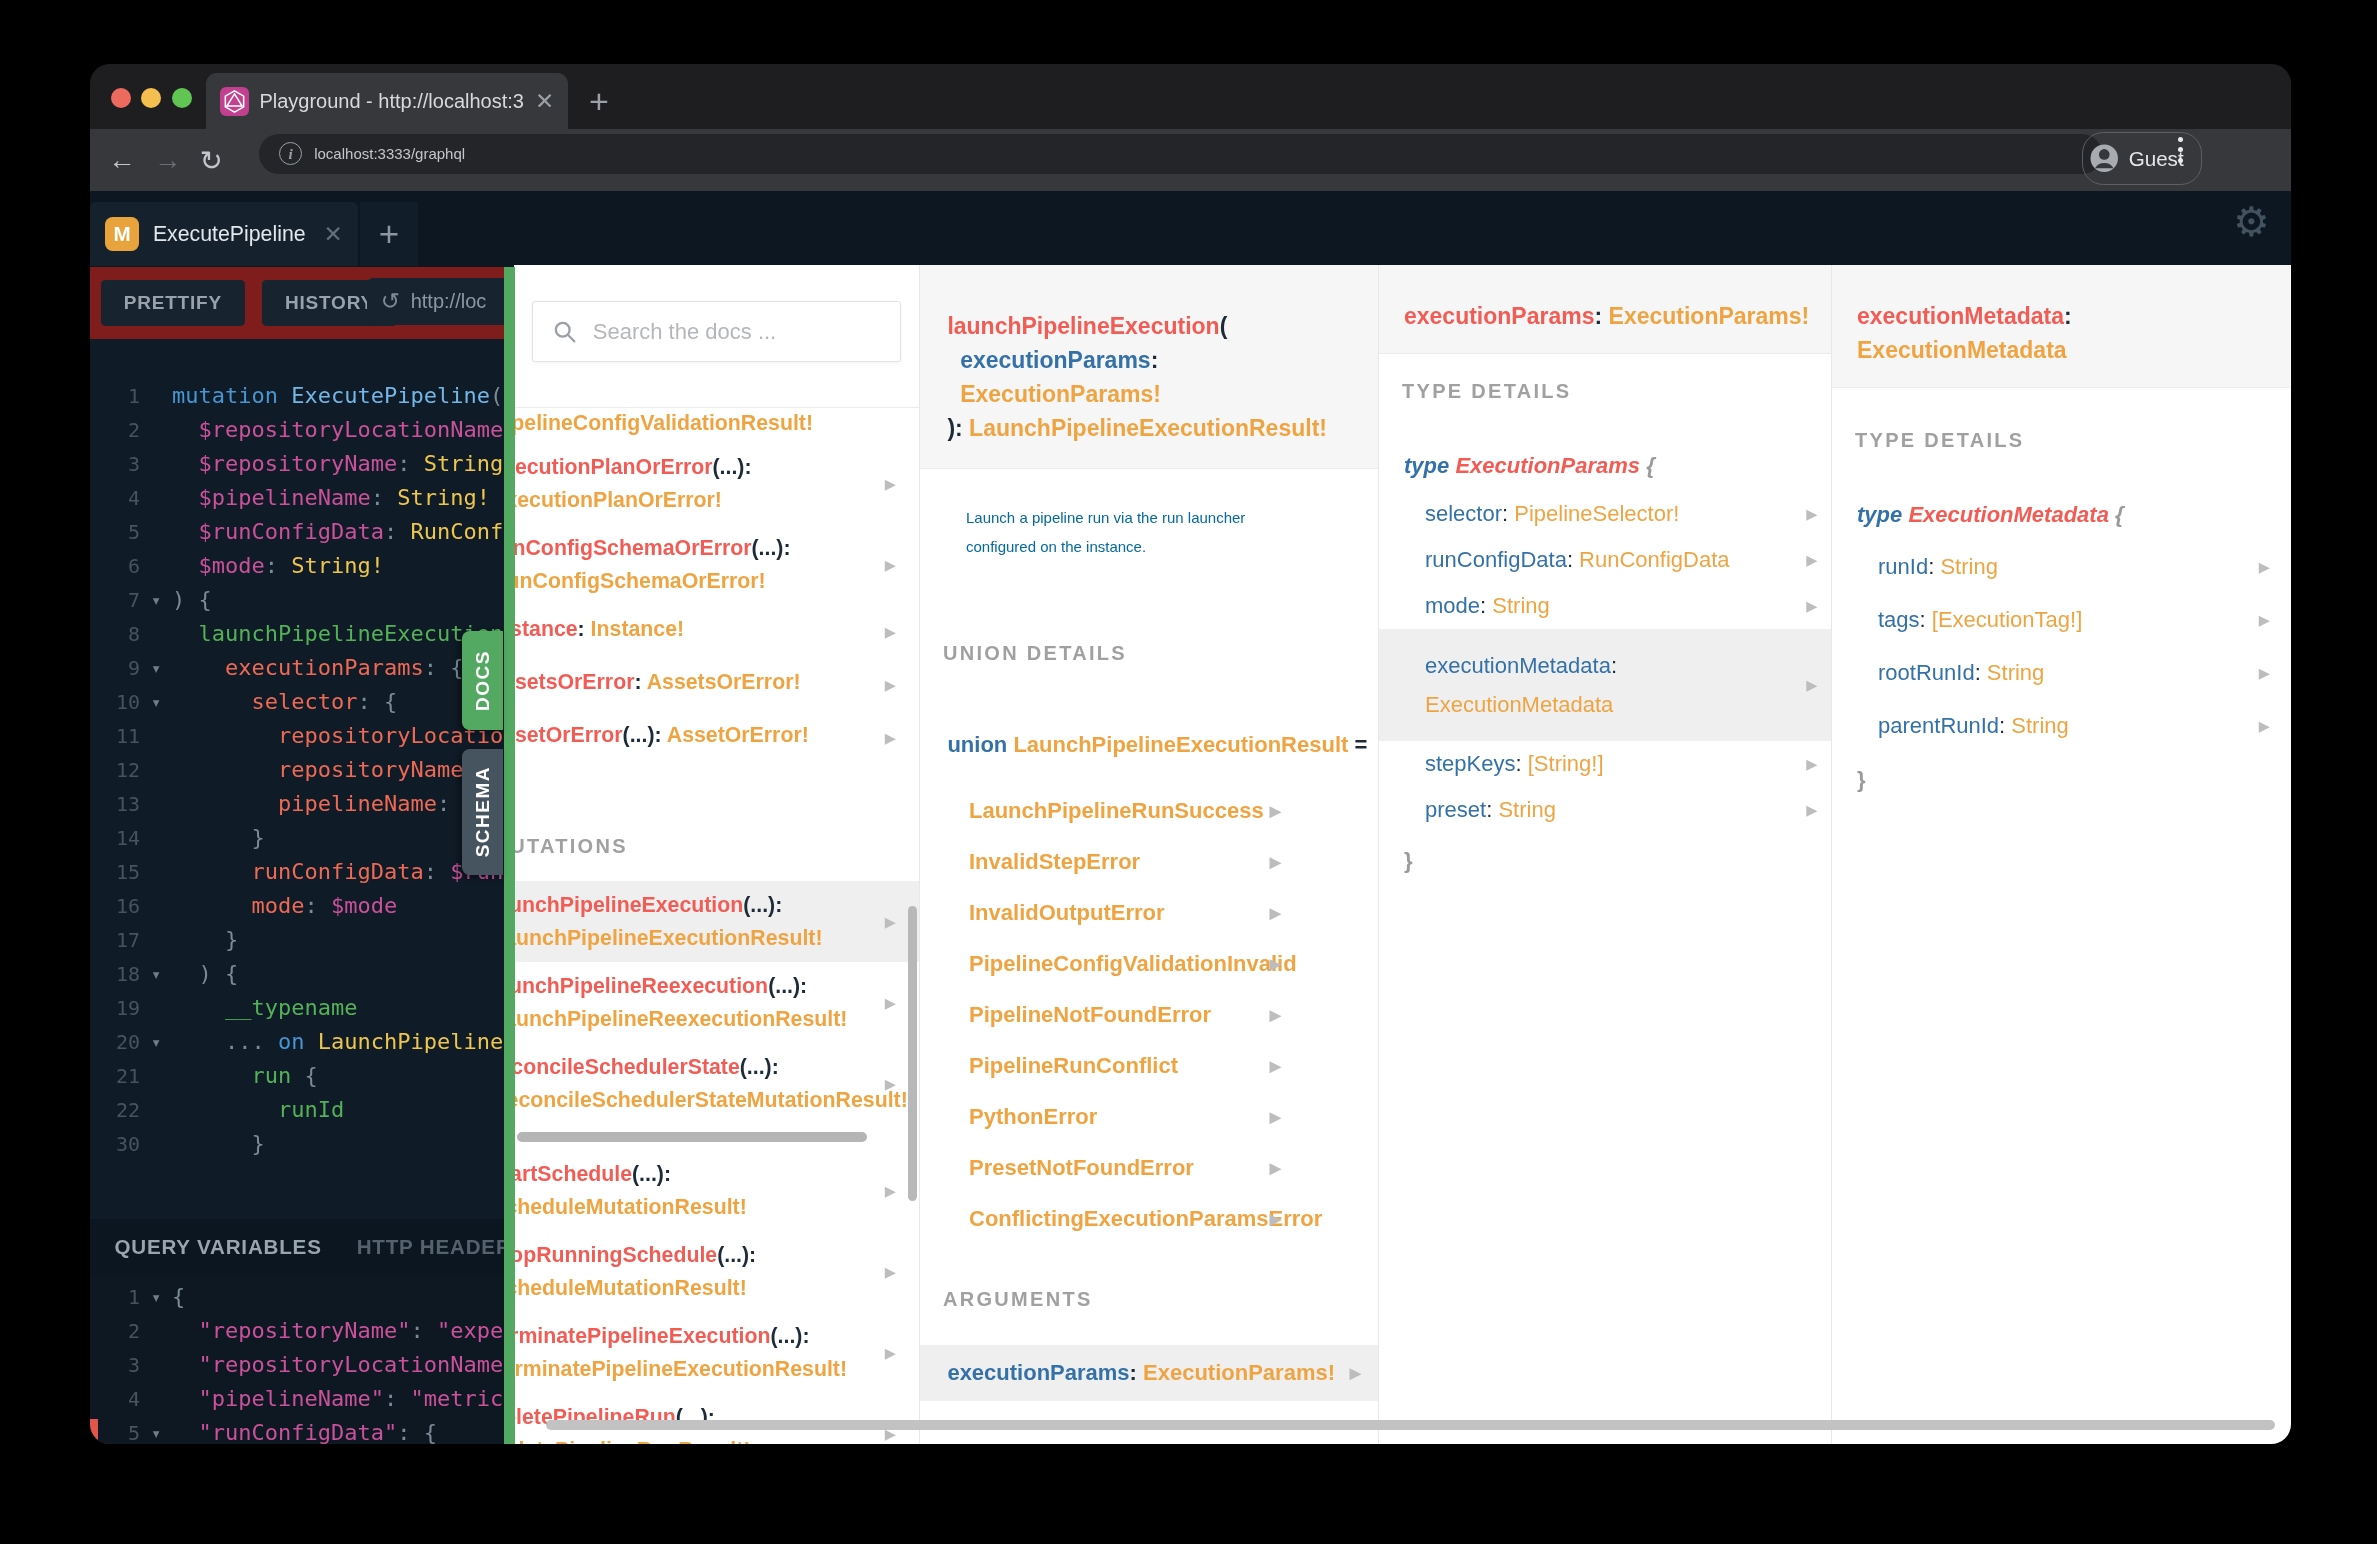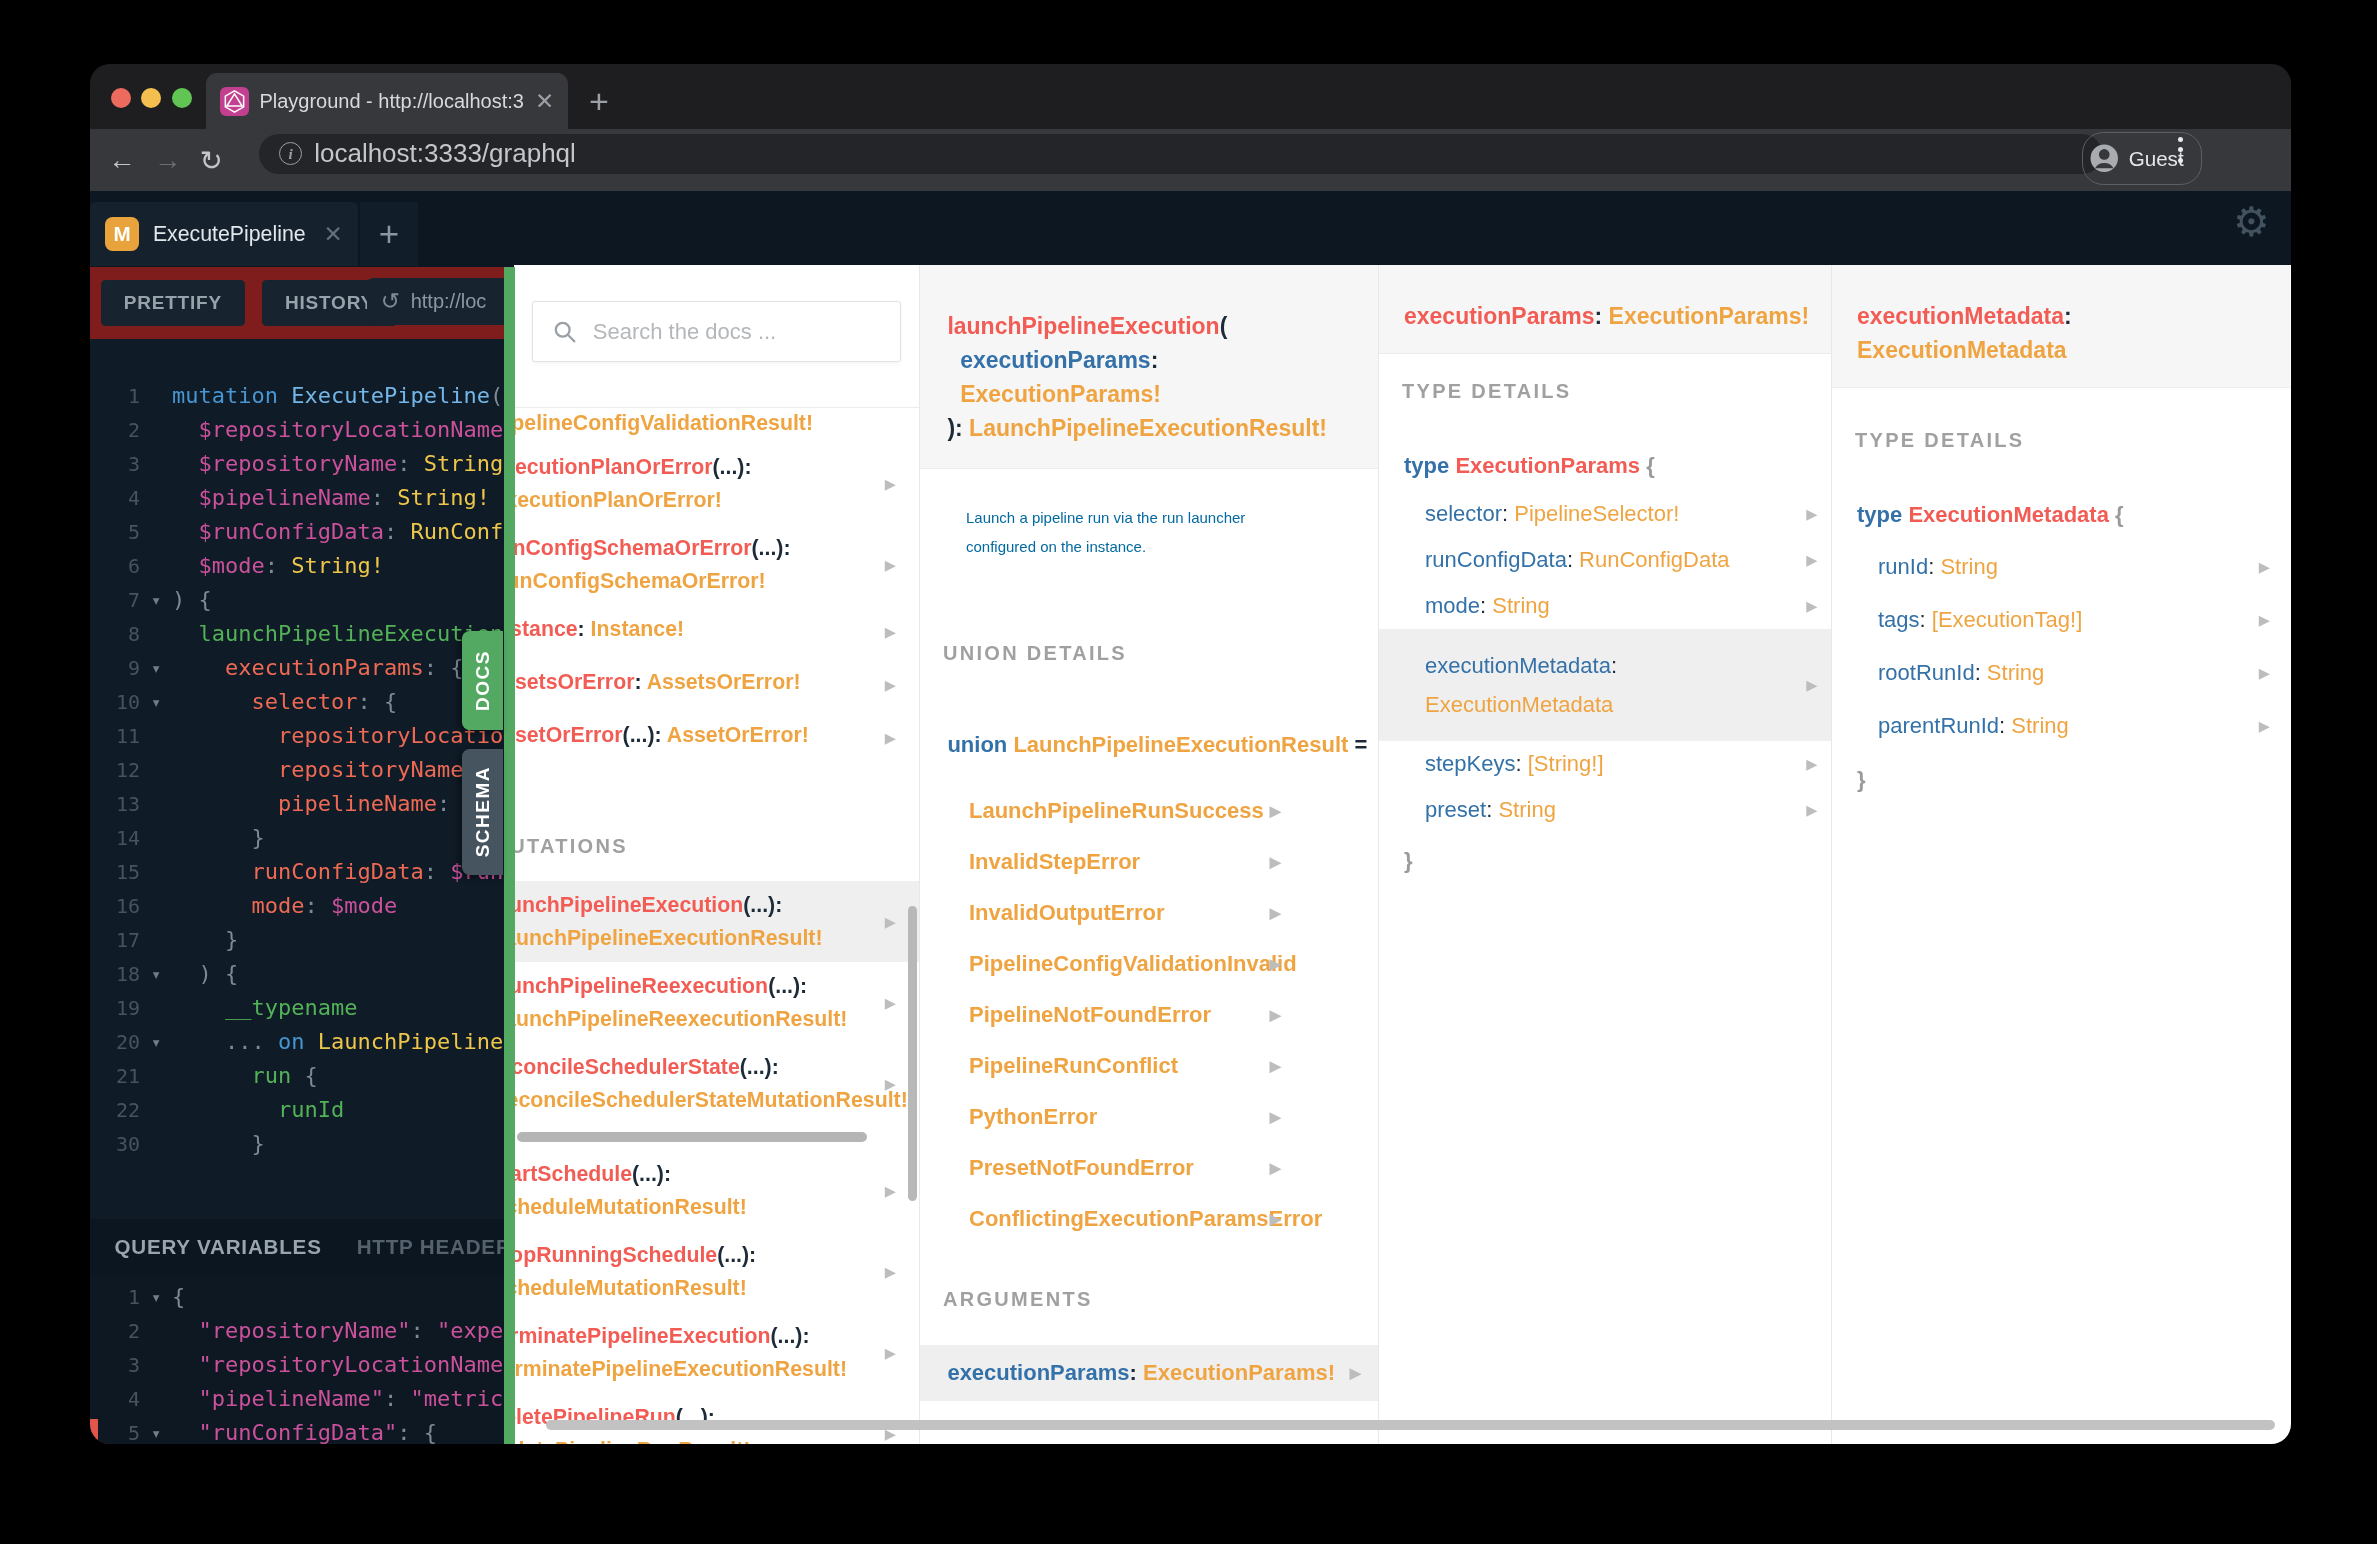--- a/index.html
+++ b/index.html
@@ -13,21 +13,21 @@
   .browser-tab { position:absolute; left:116px; top:9.1px; width:362px; height:56px; background:#37383c; border-radius:10.7px 10.7px 0 0; display:flex; align-items:center; padding:0 13.7px; gap:10.7px; }
   .favicon { width:29px; height:29px; flex:0 0 auto; }
   .tab-title { color:#d7d9dd; font-size:20px; white-space:nowrap; overflow:hidden; flex:1; }
   .tab-close { color:#9aa0a6; font-size:23px; flex:0 0 auto; cursor:default; }
   .newtab-btn { position:absolute; left:499px; top:20px; color:#9aa0a6; font-size:34px; line-height:34px; }
   .urlrow { position:absolute; left:0; top:65px; width:100%; height:62px; background:#37383c; display:flex; align-items:center; }
   .navico { font-size:27.4px; color:#c2c5c9; margin-left:18.3px; }
   .navico.fwd { color:#6b6f74; }
   .urlpill { position:absolute; left:169px; top:4.6px; width:1843px; height:40px; background:#242528; border-radius:20px; display:flex; align-items:center; padding:0 20px; gap:12.2px; }
   .info-ic { width:23px; height:23px; border:1.5px solid #9aa0a6; border-radius:50%; color:#9aa0a6; font-size:15.2px; display:flex; align-items:center; justify-content:center; font-family:"Liberation Serif",serif; font-style:italic; font-weight:bold; }
-  .url-text { color:#c3c6cb; font-size:26px; }
+  .url-text { color:#c3c6cb; font-size:15px; }
   .guest-pill { position:absolute; left:1992px; top:3px; height:53px; border:1.5px solid #5c6064; border-radius:21.3px; display:flex; align-items:center; gap:9.1px; padding:0 17px 0 6.1px; }
   .guest-label { color:#e4e6e9; font-size:20.6px; }
   .kebab { position:absolute; left:2088px; top:7.6px; display:flex; flex-direction:column; gap:5.3px; }
   .kebab i { width:5.3px; height:5.3px; border-radius:50%; background:#e8eaed; }
 
   
   .playground { position:absolute; left:0; top:128px; width:100%; height:1252px; background:#0c1722; }
   .session-tab { position:absolute; left:0; top:10px; width:268px; height:64px; background:#15222e; border-radius:6.1px 6.1px 0 0; display:flex; align-items:center; gap:13.7px; padding:0 15.2px; }
   .m-badge { width:34px; height:34px; border-radius:7.6px; background:#e8a33d; color:#fff; font-weight:bold; font-size:20.6px; display:flex; align-items:center; justify-content:center; }
   .session-title { color:#e2e7ea; font-size:21.3px; flex:1; }
@@ -104,21 +104,21 @@
   .sec-head { margin:81px 0 0 23px; color:#a0a0a0; font-size:20px; font-weight:bold; letter-spacing:2.3px; }
   .union-line { margin:67px 0 0 27.4px; font-size:22px; font-weight:600; white-space:nowrap; }
   .member { position:relative; margin-left:49px; height:51px; line-height:51px; font-size:22px; font-weight:600; color:#efa441; white-space:nowrap; }
   .member:first-of-type { margin-top:27.4px; }
   .member .arrow { right:97px; top:50%; transform:translateY(-50%); }
   .arg-row { position:relative; margin-top:34px; height:56px; line-height:56px; background:#efefef; padding-left:27.4px; font-size:22px; font-weight:600; }
   .arg-row .arrow { right:17px; top:50%; transform:translateY(-50%); }
 
   .hdr-block { background:#f6f6f6; border-bottom:1.5px solid #ececec; padding:34px 0 20px 25px; }
   .hdr-line { font-size:23px; font-weight:bold; line-height:34px; white-space:nowrap; }
-  .type-line { margin:50px 0 0 25px; font-size:22px; font-weight:600; white-space:nowrap; }
+  .type-line { margin:50px 0 0 25px; font-size:22px; font-weight:600; white-space:nowrap;font-style:italic; }
   .fields { margin-top:12.2px; }
   .field { position:relative; padding-left:46px; font-size:22px; font-weight:400; white-space:nowrap; }
   .field.one { height:46px; line-height:46px; }
   .col4 .field.one { height:53px; line-height:53px; }
   .field.hl { background:#efefef; padding-top:17px; padding-bottom:17px; }
   .field.hl .frow { height:39px; line-height:39px; }
   .field .arrow { right:13.7px; top:50%; transform:translateY(-50%); }
   .col4 .field .arrow { right:20px; }
   .close-brace { margin:15.2px 0 0 25px; color:#9a9a9a; font-size:22px; font-weight:600; }
 

